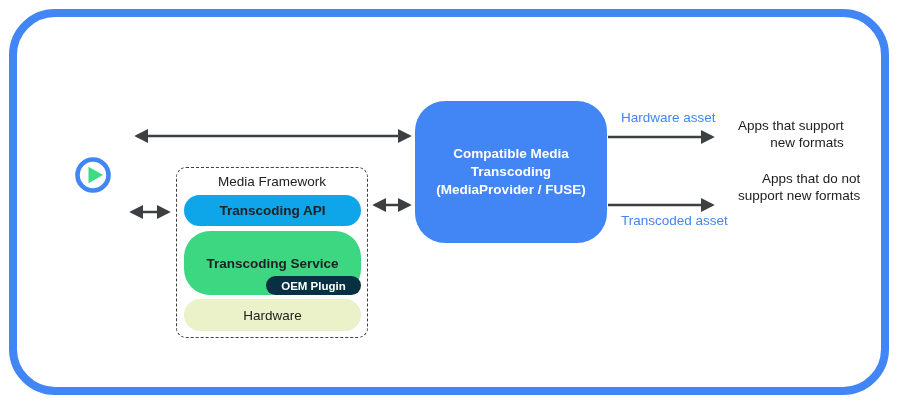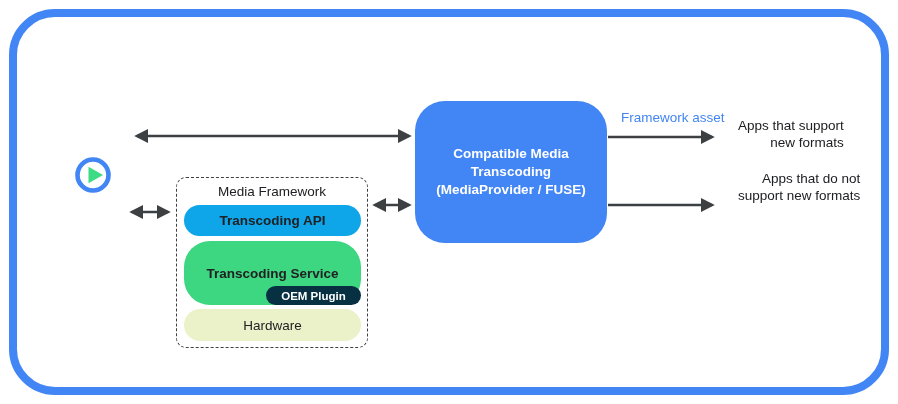--- a/index.html
+++ b/index.html
@@ -25,21 +25,21 @@
 
   svg.play-icon { position: absolute; left: 74px; top: 156px; width: 38px; height: 38px; }
 
   .video-label {
     position: absolute; left: 46px; top: 203px; width: 88px;
     text-align: center; font-size: 13.5px; line-height: 17px;
     white-space: pre-line;
   }
 
   .mf-box {
-    position: absolute; left: 176px; top: 177px;
+    position: absolute; left: 176px; top: 167px;
     width: 192px; height: 171px;
     border: 1.6px dashed #3C4043;
     border-radius: 10px;
     background: #ffffff;
   }
   .mf-title {
     position: absolute; left: 0; top: 6px; width: 100%;
     text-align: center; font-size: 13.5px;
   }
   .pill {
@@ -127,20 +127,21 @@
       <div class="oem-pill">OEM Plugin</div>
     </div>
 
     <div class="pill hw">Hardware</div>
   </div>
 
   <div class="transcoder-box">Compatible Media
 Transcoding
 (MediaProvider / FUSE)</div>
 
-  <div class="asset-label orig">Framework asset</div>
+  <div class="asset-label orig">Hardware asset</div>
+  <div class="asset-label trans">Transcoded asset</div>
 
   <div class="apps-label support">Apps that support
 new formats</div>
   <div class="apps-label no-support">Apps that do not
 support new formats</div>
 
 </div>
 
 </body></html>

